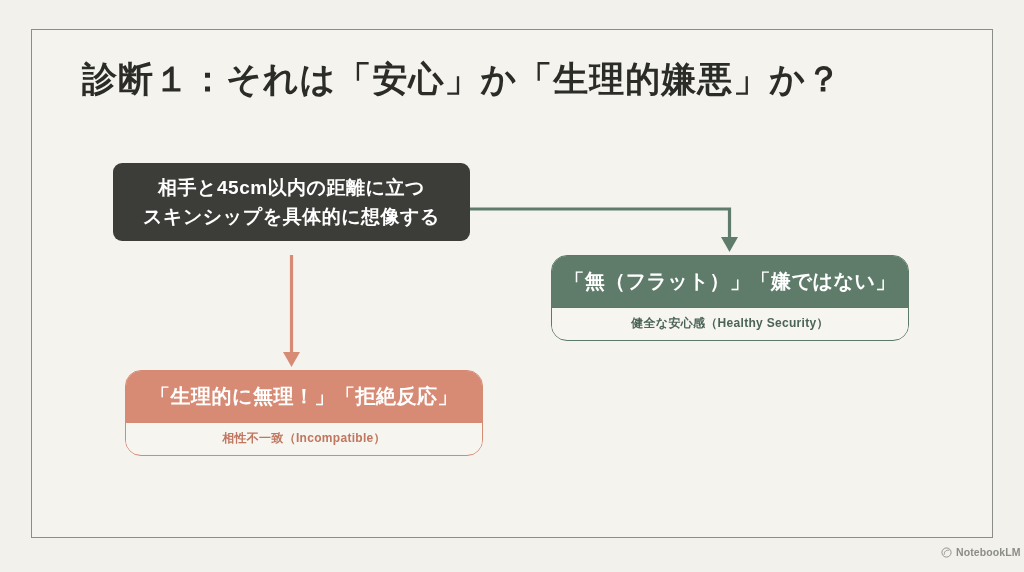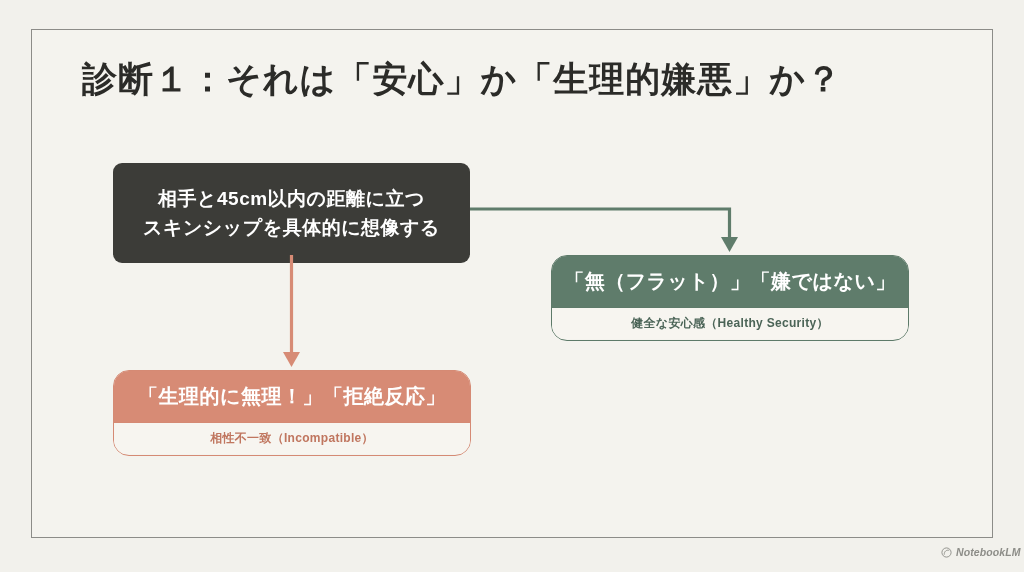--- a/index.html
+++ b/index.html
@@ -37,21 +37,21 @@
     font-weight:700;
     letter-spacing:1px;
     color:#2b2b28;
     white-space:nowrap;
   }
 
   
   #stimulus-box {
     position:absolute;
     left:113px; top:163px;
-    width:357px; height:100px;
+    width:357px; height:78px;
     background:#3c3c38;
     border-radius:9px;
     display:flex;
     flex-direction:column;
     align-items:center;
     justify-content:center;
     gap:5px;
   }
   #stimulus-box .line {
     color:#ffffff;
@@ -110,21 +110,21 @@
     background:#5f7c6b;
   }
   #card-healthy .card-foot {
     height:32px;
     color:#4b6457;
     border-top:1.5px solid #5d7a69;
   }
 
   
   #card-incompatible {
-    left:113px; top:370px;
+    left:125px; top:370px;
     width:358px; height:86px;
     border:1.5px solid #d58a74;
   }
   #card-incompatible .card-head {
     height:51px;
     background:#d78b75;
   }
   #card-incompatible .card-foot {
     height:32px;
     color:#c0765f;
@@ -148,21 +148,20 @@
   #watermark {
     position:absolute;
     left:941px; top:546px;
     display:flex;
     align-items:center;
     gap:4px;
     color:#8d8d88;
     font-size:10.5px;
     font-weight:700;
     letter-spacing:0.1px;
-    font-style:italic;
   }
   #watermark svg { display:block; }
 </style>
 </head>
 <body>
 
 <div id="slide">
 
   <div id="frame"></div>
 

